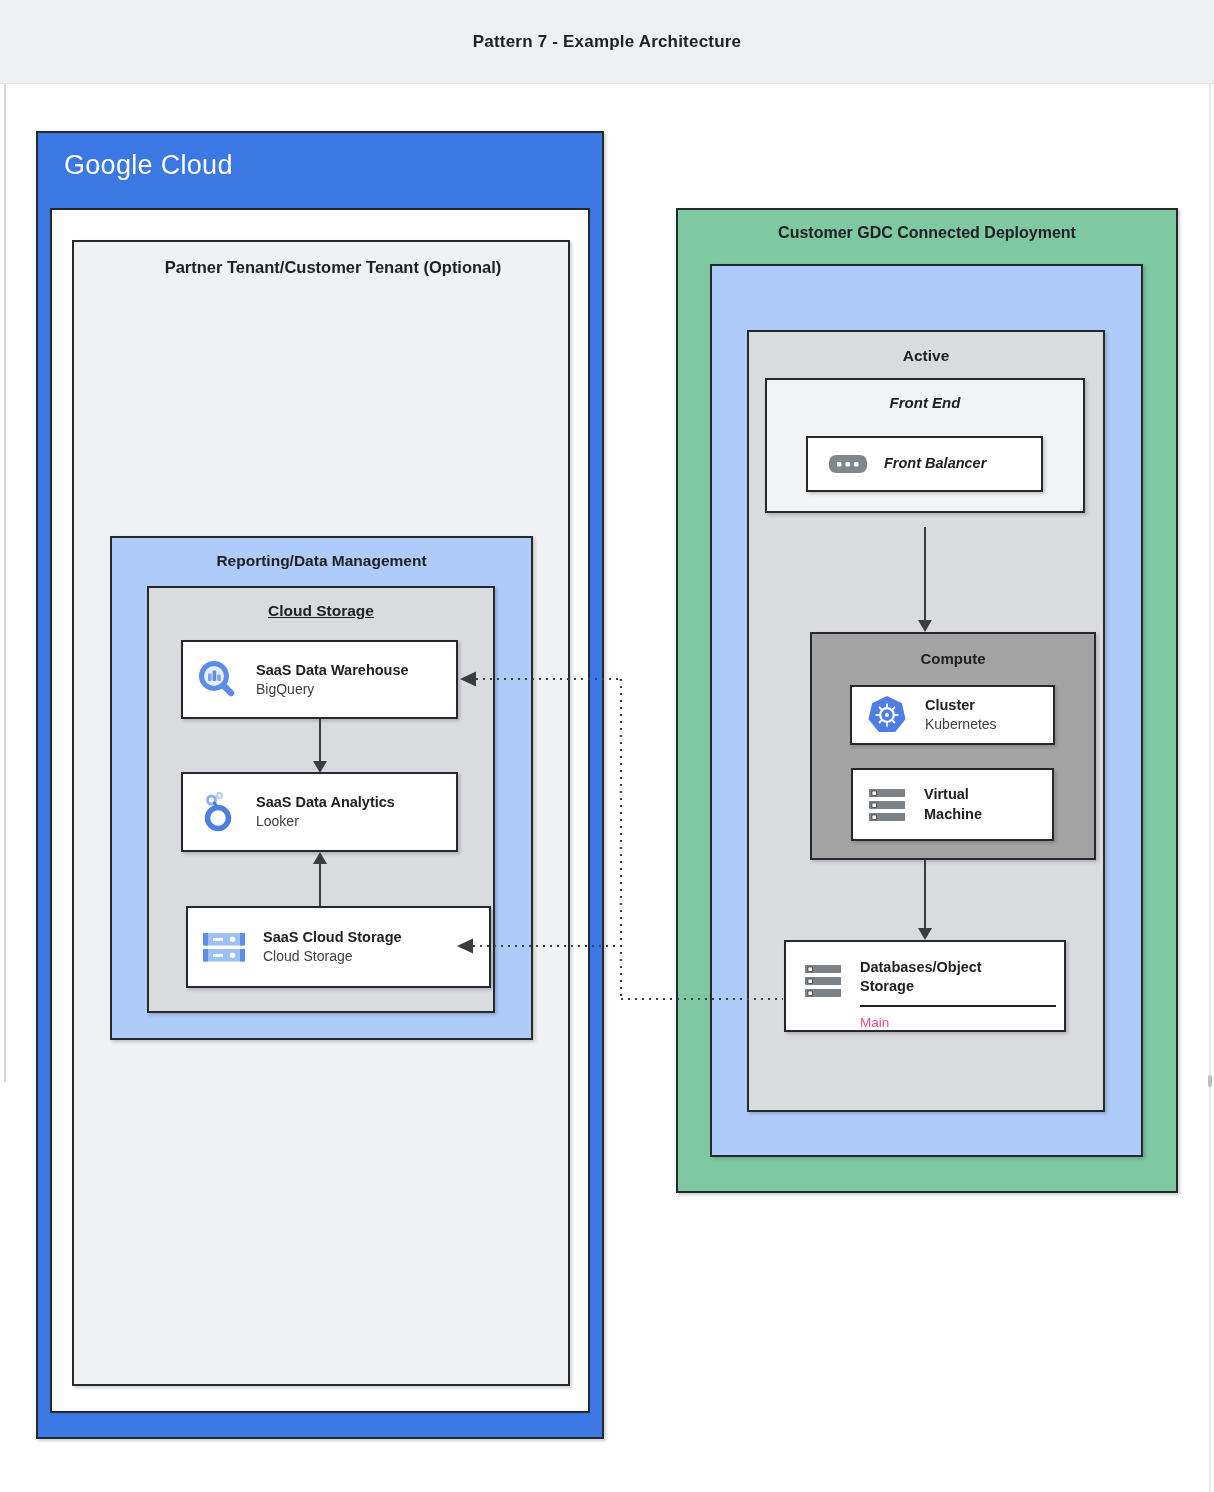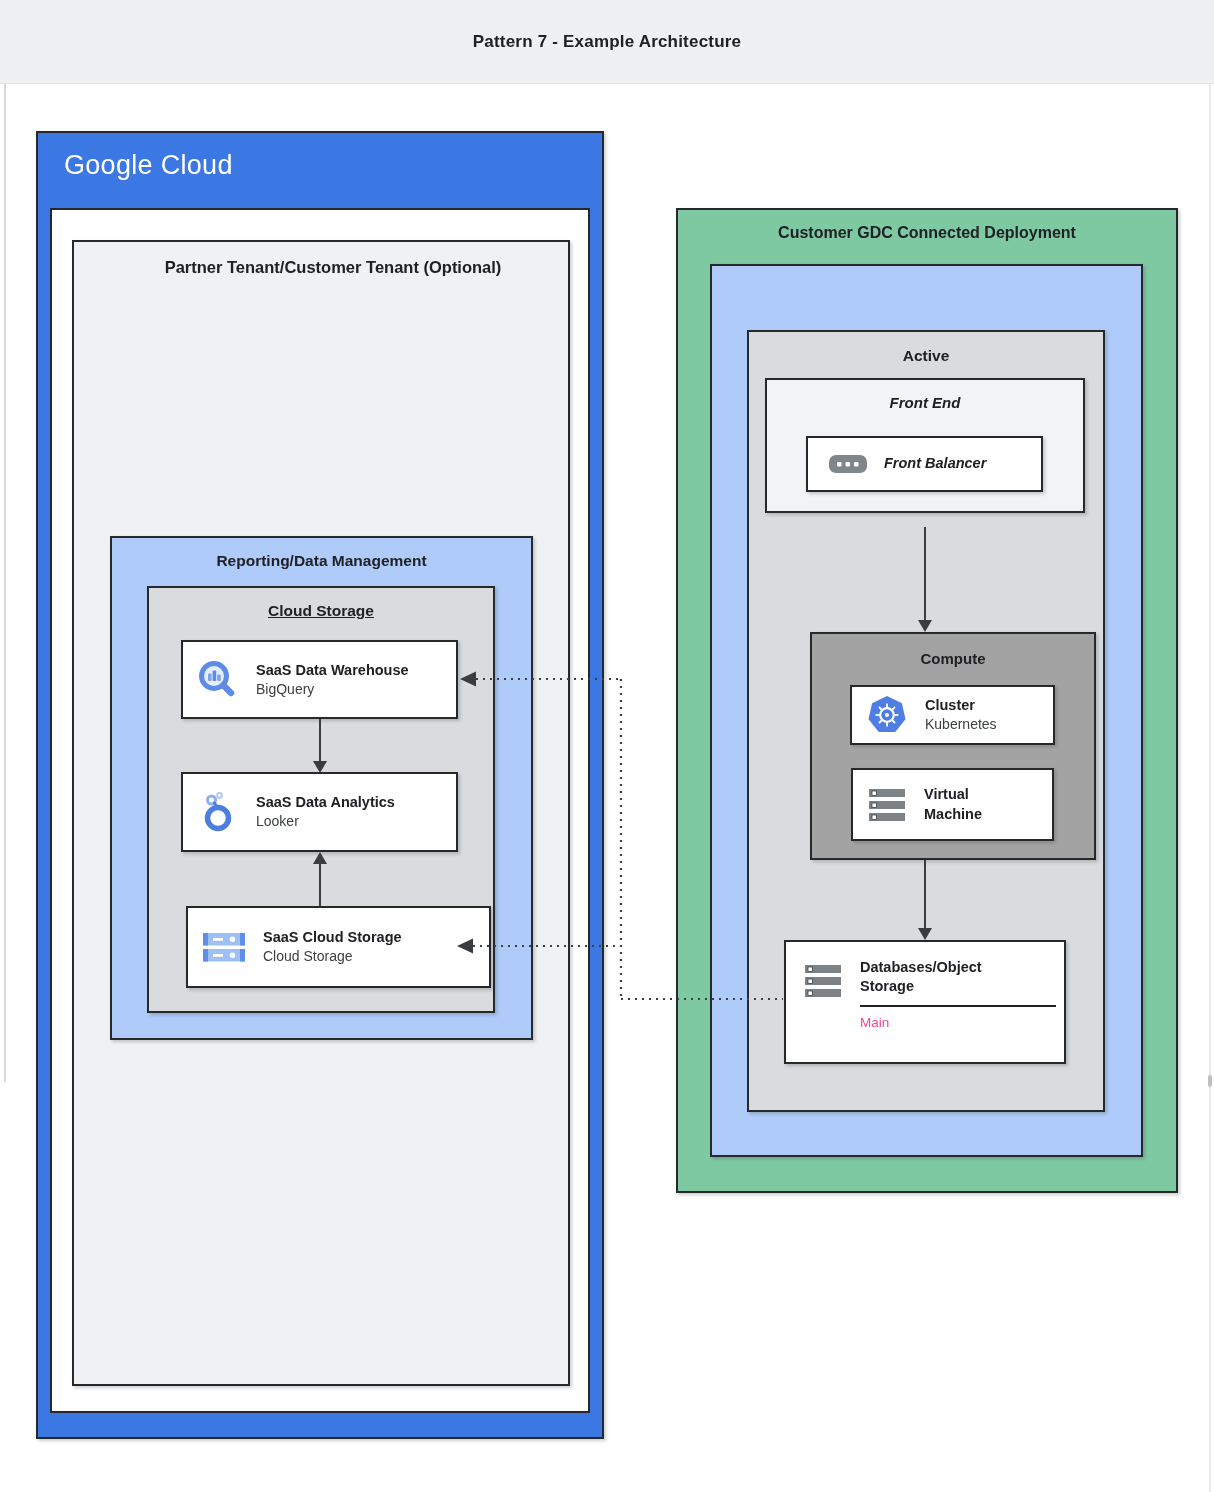--- a/index.html
+++ b/index.html
@@ -187,21 +187,21 @@
                   <rect x="6" y="5" width="4.5" height="4.5"></rect>
                   <rect x="6" y="17" width="4.5" height="4.5"></rect>
                   <rect x="6" y="29" width="4.5" height="4.5"></rect>
                 </g>
               </svg>
             </span>
             <div class="card-title" style="width:100px;">Virtual Machine</div>
           </div>
         </div>
 
-        <div class="card" style="left:35px; top:608px; width:282px; height:124px; align-items:flex-start; padding-top:16px; padding-left:16px;">
+        <div class="card" style="left:35px; top:608px; width:282px; height:92px; align-items:flex-start; padding-top:16px; padding-left:16px;">
           <span class="icon" style="margin-top:4px;">
             <svg width="42" height="38" viewBox="0 0 42 38">
               <g fill="#7d8287">
                 <rect x="3" y="3" width="36" height="8"></rect>
                 <rect x="3" y="15" width="36" height="8"></rect>
                 <rect x="3" y="27" width="36" height="8"></rect>
               </g>
               <g fill="#ffffff" stroke="#3c4043" stroke-width="0.8">
                 <rect x="6" y="5" width="4.5" height="4.5"></rect>
                 <rect x="6" y="17" width="4.5" height="4.5"></rect>

